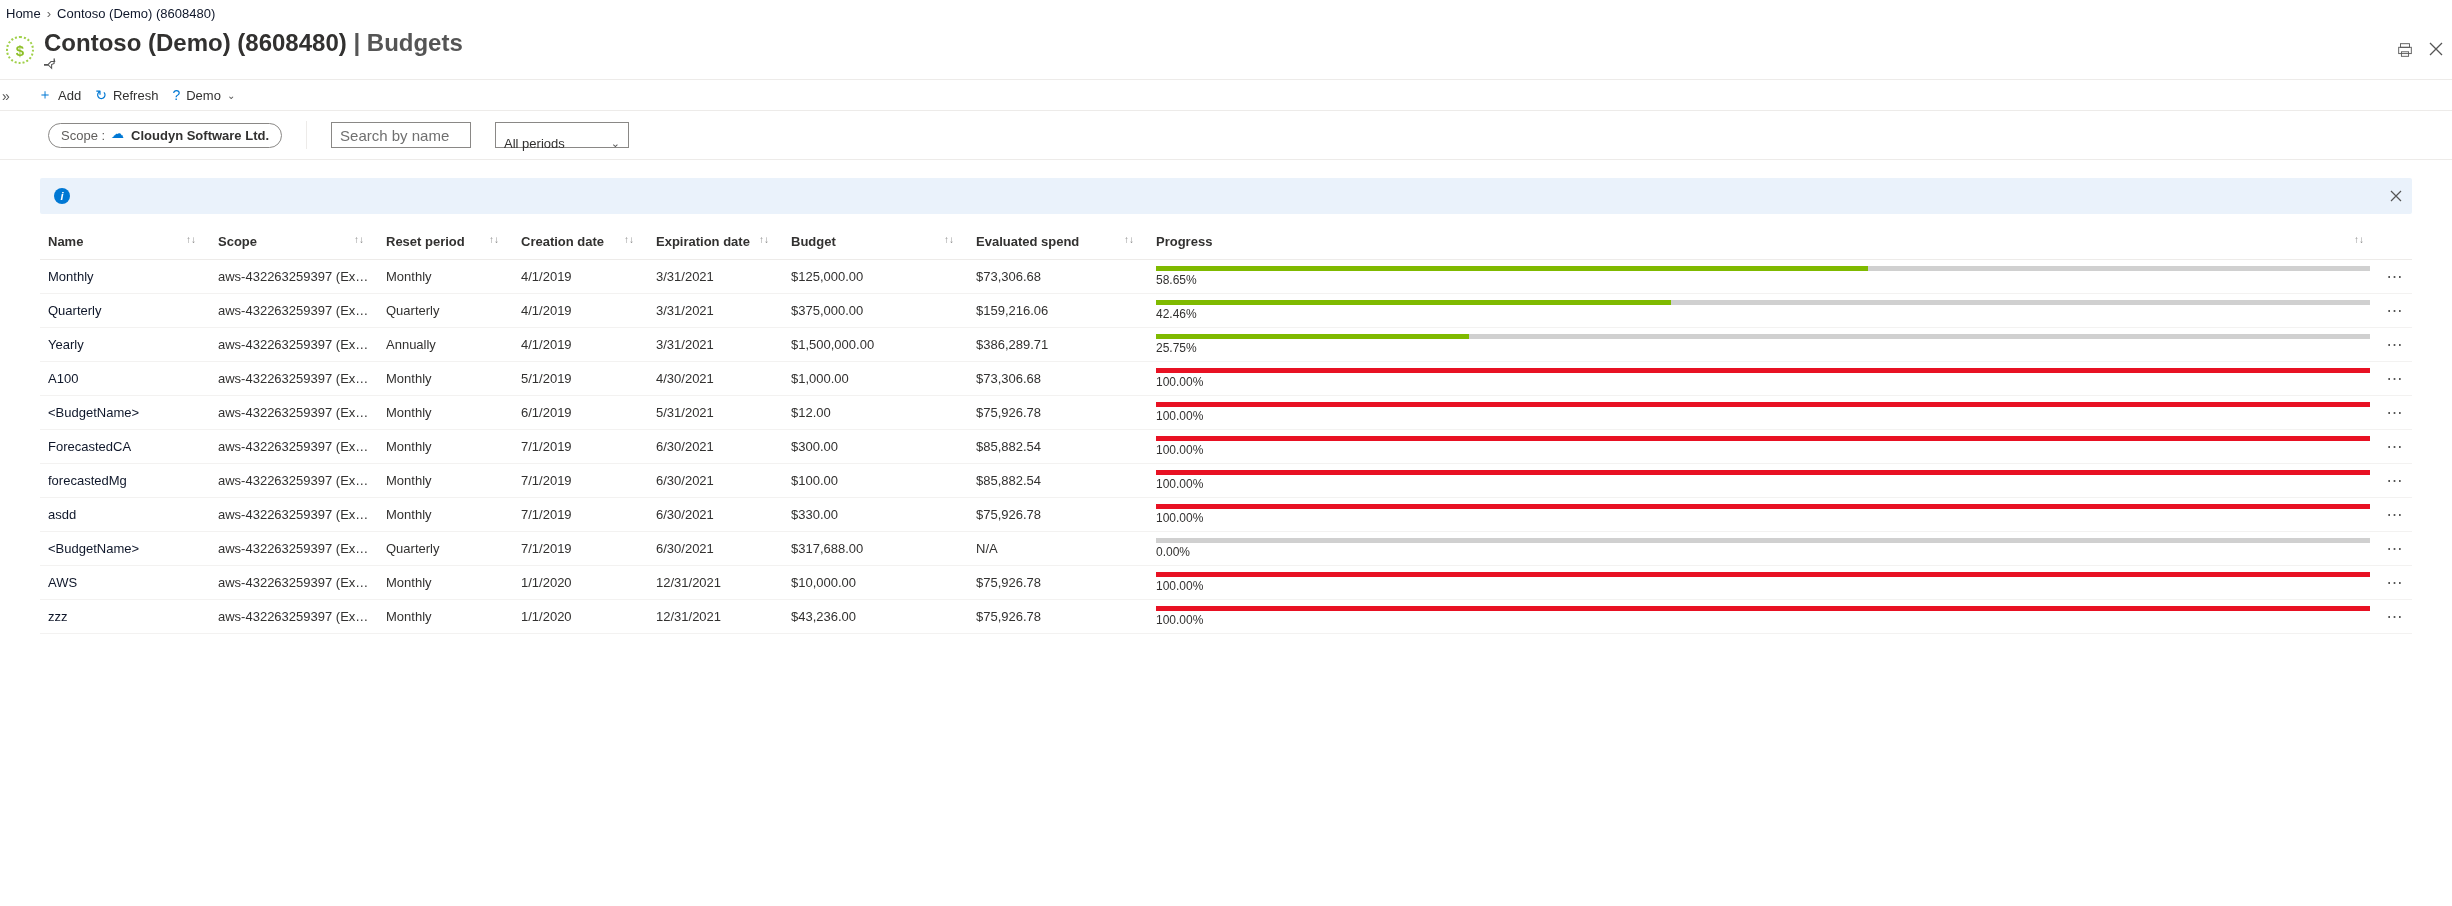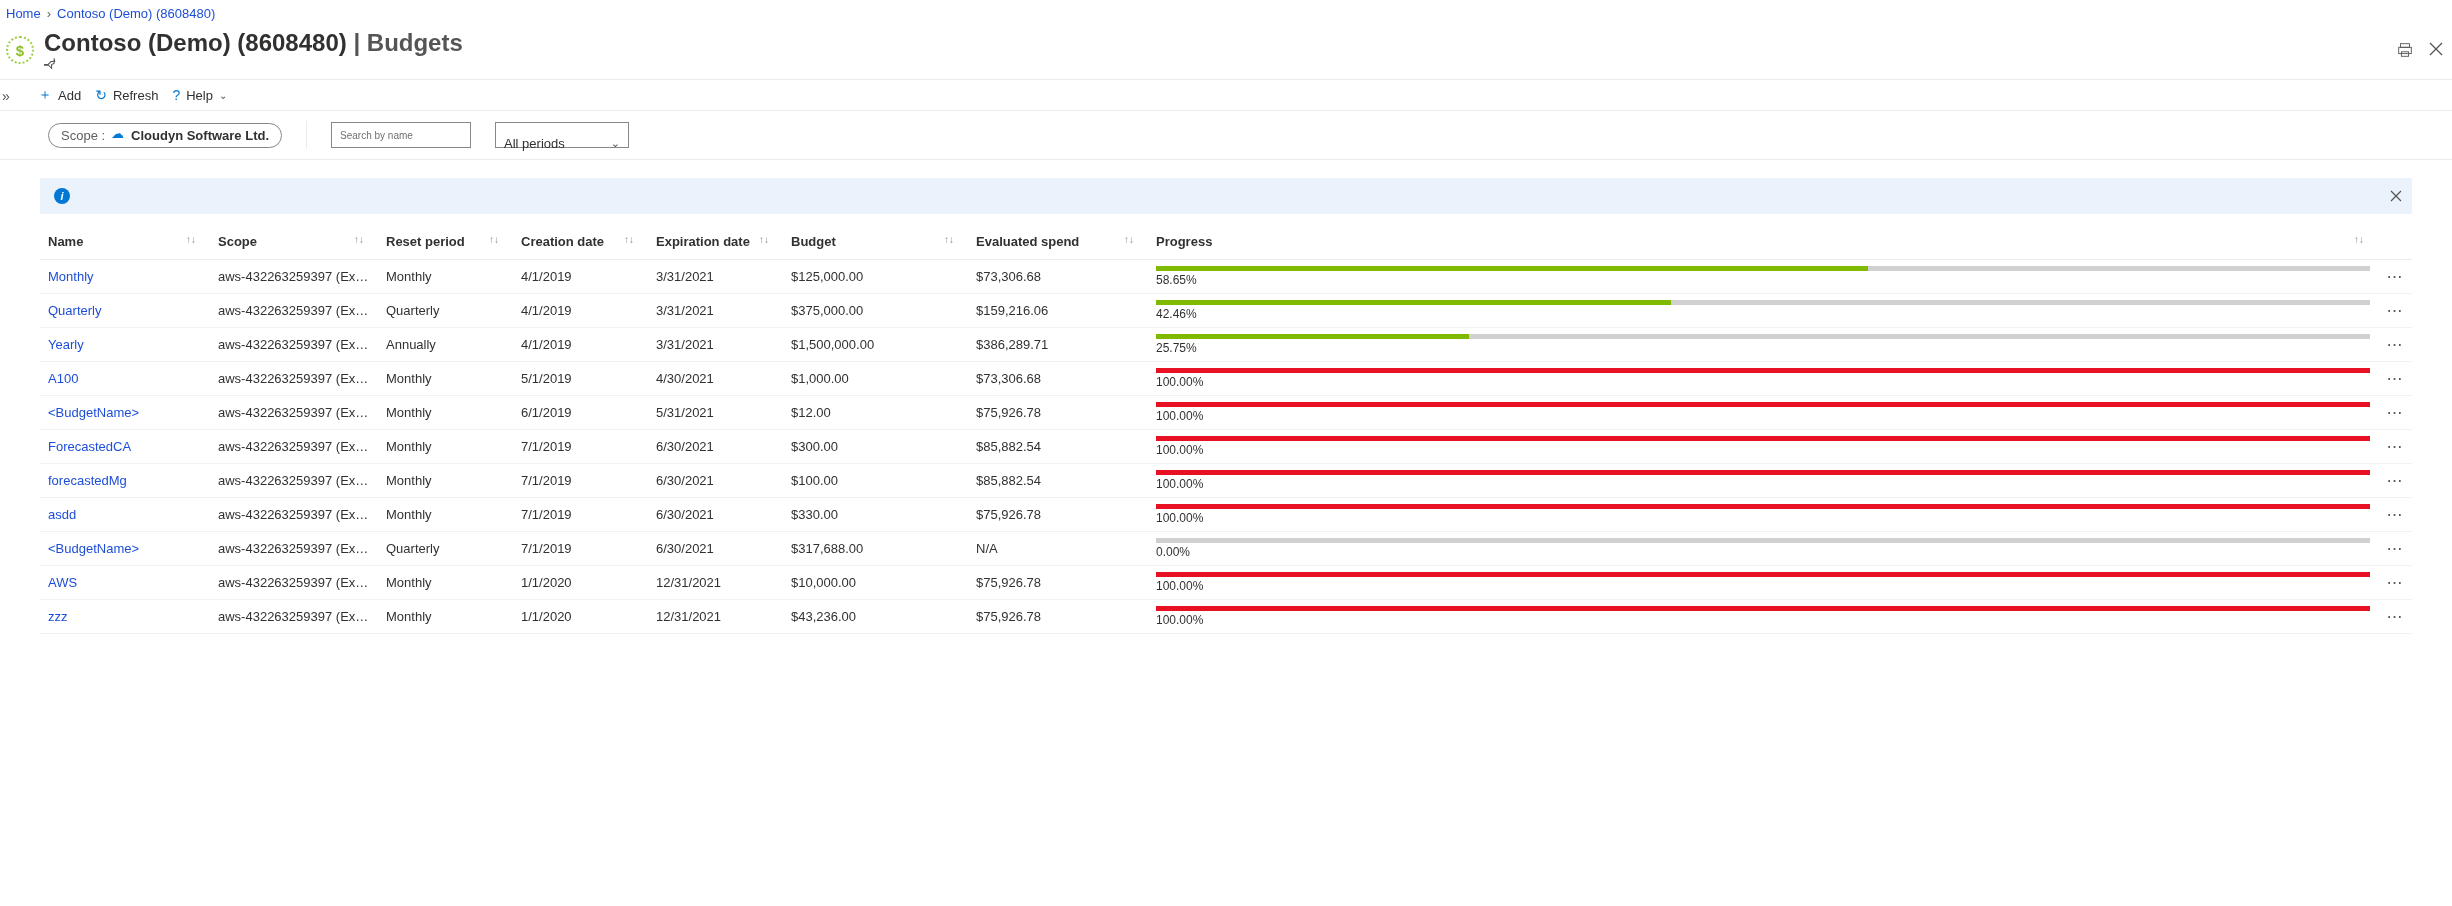--- a/index.html
+++ b/index.html
@@ -2,21 +2,21 @@
 <html><head>
 <meta charset="utf-8">
 <style>
   * { box-sizing: border-box; margin: 0; padding: 0; }
   body {
     font-family: "Segoe UI", -apple-system, BlinkMacSystemFont, sans-serif;
     font-size: 13px;
     color: #323130;
     background: #fff;
   }
-  a { color: #1d4ed8; text-decoration: none; cursor: pointer; }
+  a { color: #0f172a; text-decoration: none; cursor: pointer; }
 
   
   .breadcrumb {
     padding: 6px 6px;
     display: flex;
     align-items: center;
     gap: 6px;
     font-size: 13px;
   }
   .breadcrumb span.sep { color: #666; }
@@ -108,21 +108,21 @@
     content: "☁"; color: #0078d4; font-size: 13px; position: absolute; top: -4px; left: 0;
   }
   .vsep {
     width: 1px; height: 28px; background: #edebe9;
   }
   .search-box {
     border: 1px solid #8a8886;
     height: 26px;
     width: 140px;
     padding: 0 8px;
-    font-size: 10px;
+    font-size: 15px;
     color: #323130;
   }
   .search-box::placeholder { color: #707070; }
   .period-select {
     border: 1px solid #8a8886;
     height: 26px;
     width: 134px;
     padding: 16px 24px 0 8px;
     font-size: 13px;
     position: relative;
@@ -281,21 +281,21 @@
   <span class="btn">
     <span class="ticon">＋</span>
     <span>Add</span>
   </span>
   <span class="btn">
     <span class="ticon">↻</span>
     <span>Refresh</span>
   </span>
   <span class="btn">
     <span class="ticon">?</span>
-    <span>Help</span>
+    <span>Demo</span>
     <span style="font-size:10px;color:#555;">⌄</span>
   </span>
 </div>
 
 <div class="filterbar">
   <span class="scope-pill">
     <span class="scope-label">Scope : </span>
     <span class="cloud-icon"></span>
     <span class="scope-name">Cloudyn Software Ltd.</span>
   </span>

